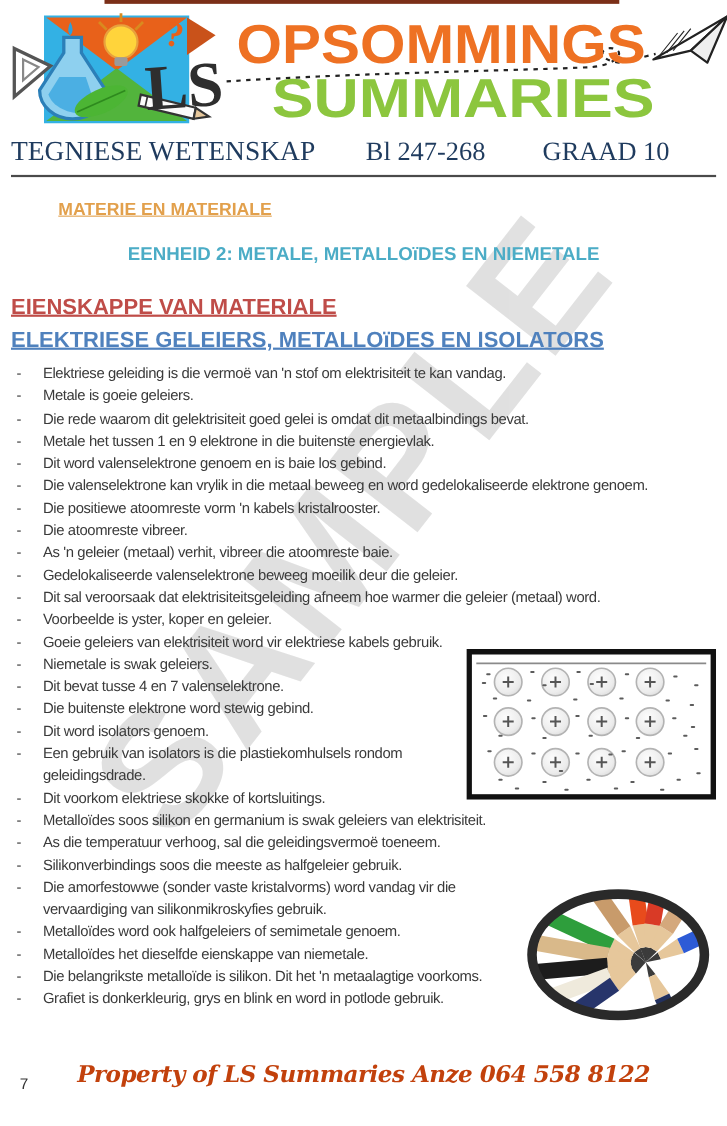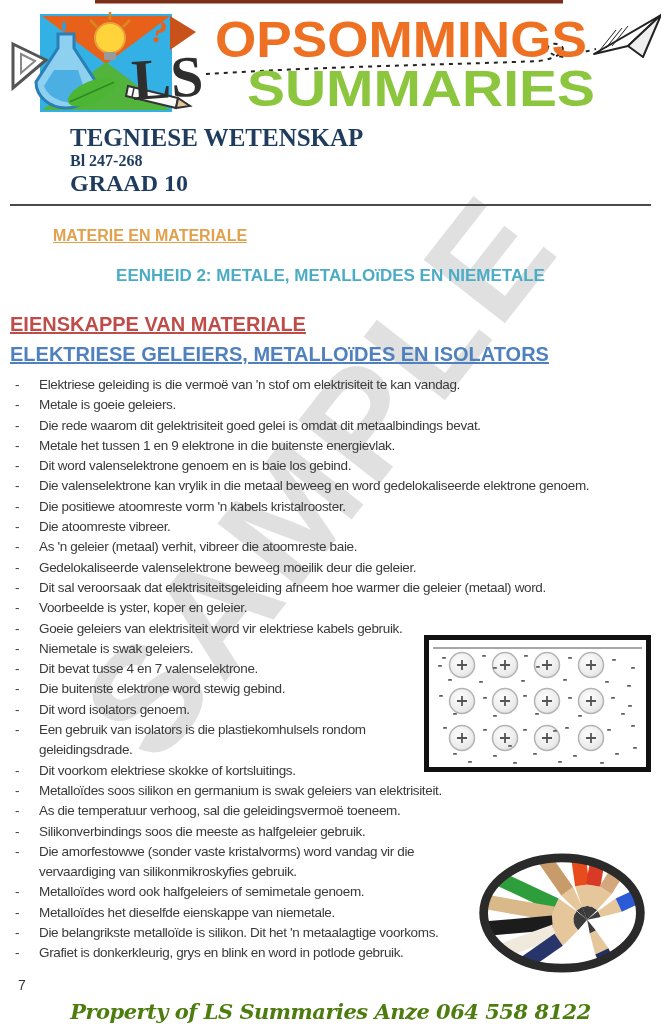--- a/index.html
+++ b/index.html
@@ -7,46 +7,46 @@
         font-family:"Liberation Sans",sans-serif;color:#3a3a3a;}
   
   .watermark{position:absolute;left:-40px;top:390px;width:720px;text-align:center;
         font-size:150px;font-weight:bold;letter-spacing:6px;color:#c3c3c3;opacity:.5;
         transform:rotate(-52deg);z-index:0;pointer-events:none;user-select:none;}
   .content{position:relative;z-index:1;padding:0 10px;}
   
   .logo-wrap{height:116px;}
   
   .hdr-row{display:flex;align-items:baseline;margin-top:8px;
-        font-family:"Liberation Serif",serif;font-weight:bold;color:#1f3b5e;flex-direction:column;}
+        font-family:"Liberation Serif",serif;font-weight:normal;color:#1f3b5e;}
   .hdr-title{font-size:25px;}
-  .hdr-pages{font-size:16px;margin-left:60px;}
+  .hdr-pages{font-size:24px;margin-left:46px;}
   .hdr-grade{font-size:24px;margin-left:52px;}
   .rule{border-bottom:2px solid #4a4a4a;margin-top:7px;}
   
   .h-topic{margin-top:21px;font-size:16px;font-weight:bold;color:#e2a04c;
         text-decoration:underline;margin-left:43px;}
   .h-unit{margin-top:21px;font-size:17px;font-weight:bold;color:#4bacc6;
         text-align:center;}
   .h-sub1{margin-top:27px;font-size:20px;font-weight:bold;color:#bf4c48;
         text-decoration:underline;}
   .h-sub2{margin-top:7px;font-size:20px;font-weight:bold;color:#4f81bd;
         text-decoration:underline;}
   
   .bullets{margin-top:9px;font-size:13.5px;line-height:20.3px;color:#3a3a3a;}
   .row{display:flex;}
   .dash{flex:none;width:24px;padding-left:5px;}
   .txt{flex:1;letter-spacing:-0.35px;}
   .fig-bond{float:right;width:227px;height:137px;margin:-4px 0 4px 12px;}
   .fig-pencils{float:right;width:178px;height:130px;margin:6px 0 0 8px;}
   
   .pagenum{position:absolute;left:18px;top:977px;font-size:14px;color:#333;z-index:1;}
-  .property{position:absolute;left:0;right:0;top:999px;text-align:center;z-index:1;
+  .property{position:absolute;left:0;right:0;top:964px;text-align:center;z-index:1;
         font-family:"DejaVu Serif",serif;font-style:italic;font-weight:bold;
-        font-size:21px;color:#4d7c0f;letter-spacing:-0.5px;}
+        font-size:21px;color:#c2410c;letter-spacing:-0.5px;}
 </style>
 </head>
 <body>
 
 <div class="page">
 
   <div class="watermark">SAMPLE</div>
 
   <div class="content">
 

